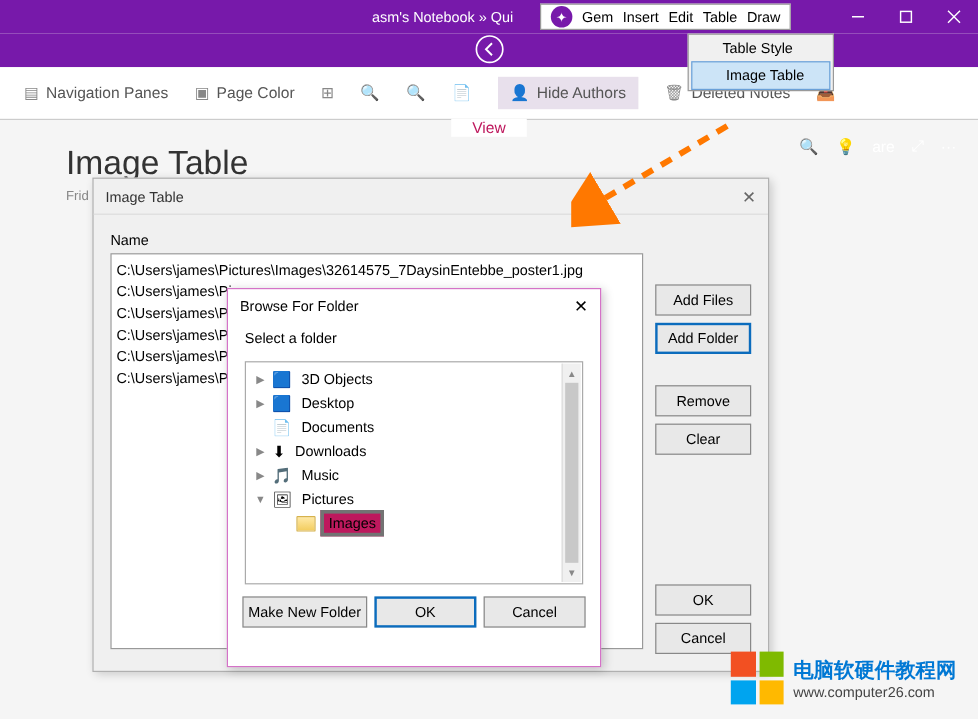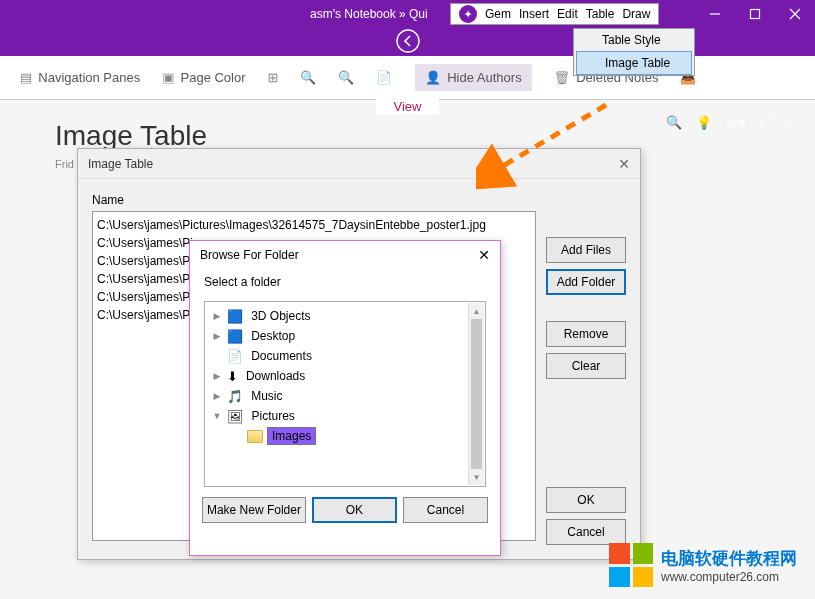--- a/index.html
+++ b/index.html
@@ -46,21 +46,21 @@
 .spacer { flex:1; }
 
 .dlg2 { position:absolute; left:189px; top:240px; width:312px; height:316px; background:#fff; border:1px solid #d472c7; box-shadow:2px 2px 8px rgba(0,0,0,.2); z-index:50;}
 .dlg2-title { height:28px; display:flex; align-items:center; padding:0 10px; font-size:12px; }
 .dlg2-close { margin-left:auto; font-size:14px; }
 .dlg2-sub { padding:6px 14px; font-size:12px;}
 .tree { margin:6px 14px 0; height:186px; border:1px solid #aaa; background:#fff; font-size:12px; overflow-y:auto; padding:4px 2px;}
 .tnode { display:flex; align-items:center; height:20px; gap:4px;}
 .car { width:12px; color:#888; text-align:center; font-size:9px;}
 .tlabel { padding:1px 4px;}
-.sel { background:#8b5cf6; border:1px solid #737373;}
+.sel { background:#be185d; border:3px solid #737373;}
 .dlg2-btns { display:flex; gap:6px; padding:10px 12px;}
 .dlg2-btns .wbtn { width:90px; }
 .dlg2-btns .wbtn.blue { border:2px solid #0b6cbd;}
 
 .arrow { position:absolute; left:476px; top:100px; pointer-events:none; z-index:60;}
 
 .wm { position:absolute; right:18px; bottom:12px; display:flex; align-items:center; gap:8px;}
 .wm-logo { width:44px; height:44px; display:grid; grid-template-columns:1fr 1fr; grid-template-rows:1fr 1fr; gap:3px;}
 .wm-logo div:nth-child(1){background:#f25022;} .wm-logo div:nth-child(2){background:#7fba00;}
 .wm-logo div:nth-child(3){background:#00a4ef;} .wm-logo div:nth-child(4){background:#ffb900;}

